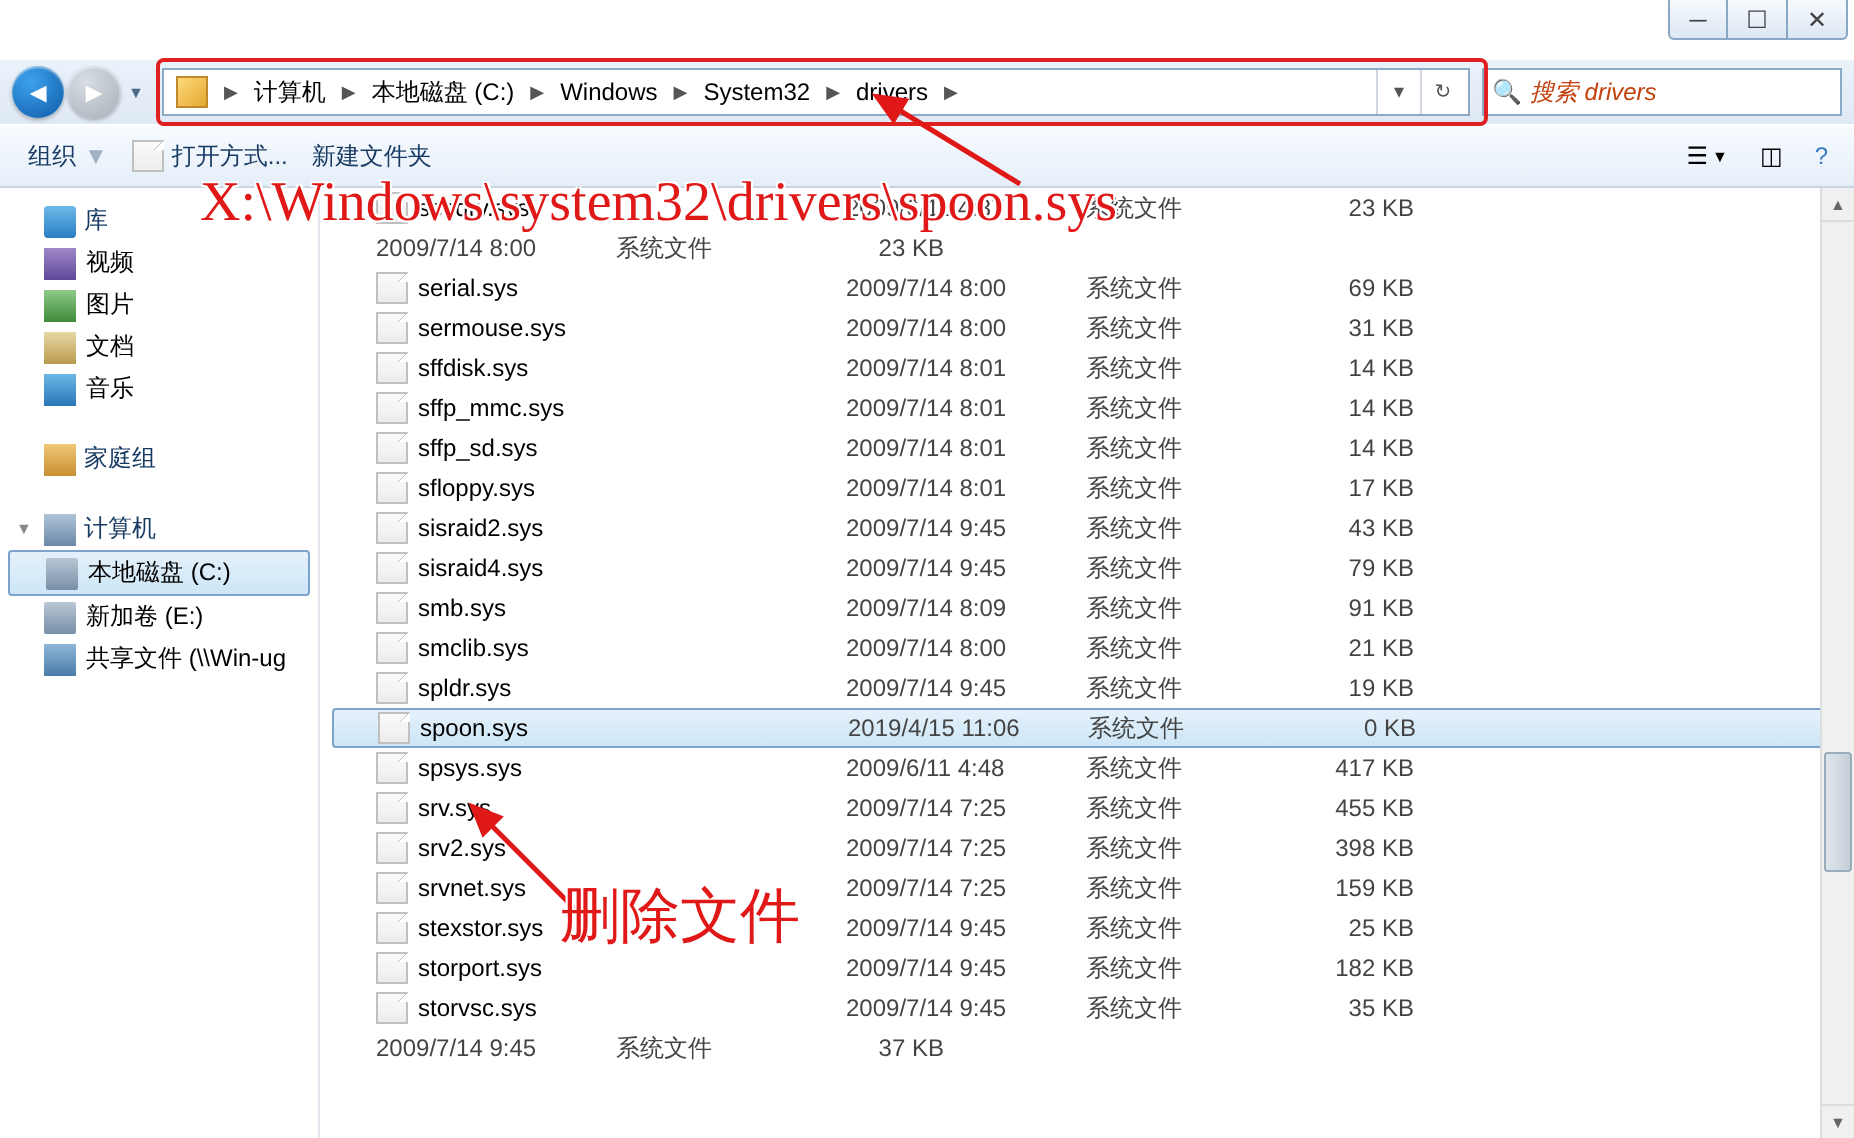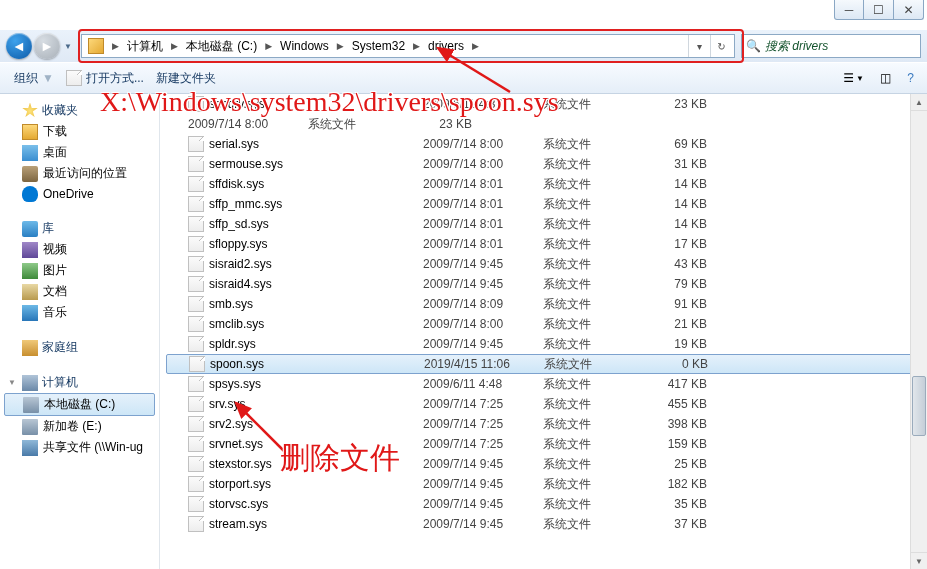--- a/index.html
+++ b/index.html
@@ -21,21 +21,21 @@
 .nav-drop{width:14px;height:22px;display:flex;align-items:center;justify-content:center;color:#4a6a8a;font-size:8px;margin-left:1px}
 .addr-bar{flex:1;height:24px;background:#fff;border:1px solid #8ca9c5;display:flex;align-items:center;padding:0 2px;position:relative}
 .addr-icon{width:16px;height:16px;background:linear-gradient(135deg,#fdd87a,#e4a933);border:1px solid #c08a2a;margin:0 4px}
 .crumb{display:flex;align-items:center;height:100%;padding:0 4px;white-space:nowrap;color:#000}
 .crumb-sep{padding:0 4px;color:#555;font-size:9px}
 .addr-hl{position:absolute;left:-4px;top:-6px;right:-10px;bottom:-6px;border:2px solid #e02020;border-radius:4px;pointer-events:none}
 .addr-end{display:flex;align-items:center;margin-left:auto}
 .addr-endbtn{width:22px;height:22px;display:flex;align-items:center;justify-content:center;color:#555;border-left:1px solid #d0d7de;font-size:10px}
 .search-box{width:180px;height:24px;margin-left:6px;background:#fff;border:1px solid #8ca9c5;display:flex;align-items:center;padding:0 4px}
 .search-ico{color:#6a87a5;margin-right:4px;font-size:12px}
-.search-txt{color:#14532d;font-style:italic}
+.search-txt{color:#c2410c;font-style:italic}
 
 .toolbar{height:32px;background:linear-gradient(#f7fbff,#e5eef8);border-top:1px solid #fff;border-bottom:1px solid #c6d4e3;display:flex;align-items:center;padding:0 8px;}
 .tb-item{display:flex;align-items:center;gap:4px;color:#1a3c64;padding:3px 6px}
 .tb-sep{color:#a0b3c6}
 .tb-right{margin-left:auto;display:flex;align-items:center;gap:6px}
 .tb-view{display:flex;align-items:center;gap:2px;padding:2px 4px;border:1px solid transparent}
 
 .content{flex:1;display:flex;min-height:0}
 .sidebar{width:160px;background:#fff;border-right:1px solid #e0e6ec;padding:6px 0;overflow:hidden}
 .sb-group{margin-bottom:14px}
@@ -138,43 +138,20 @@
       <div class="tb-view">◫</div>
       <div class="tb-view" style="color:#3a7ac0">?</div>
     </div>
   </div>
 
   <div class="content">
     <div class="sidebar">
       <div class="sb-group">
         <div class="sb-head">
             <span class="sb-chev"></span>
-            <span class="ico ico-star"></span>
-            <span>收藏夹</span>
-          </div>
-        <div class="sb-item">
-            <span class="ico ico-dl"></span>
-            <span>下载</span>
-          </div>
-        <div class="sb-item">
-            <span class="ico ico-desk"></span>
-            <span>桌面</span>
-          </div>
-        <div class="sb-item">
-            <span class="ico ico-recent"></span>
-            <span>最近访问的位置</span>
-          </div>
-        <div class="sb-item">
-            <span class="ico ico-cloud"></span>
-            <span>OneDrive</span>
-          </div>
-      </div>
-      <div class="sb-group">
-        <div class="sb-head">
-            <span class="sb-chev"></span>
             <span class="ico ico-lib"></span>
             <span>库</span>
           </div>
         <div class="sb-item">
             <span class="ico ico-vid"></span>
             <span>视频</span>
           </div>
         <div class="sb-item">
             <span class="ico ico-pic"></span>
             <span>图片</span>
@@ -397,24 +374,20 @@
         <div class="file-row">
           <div class="fc-name">
             <span class="ico ico-file"></span>
             <span>storvsc.sys</span>
           </div>
           <div class="fc-date">2009/7/14 9:45</div>
           <div class="fc-type">系统文件</div>
           <div class="fc-size">35 KB</div>
         </div>
         <div class="file-row">
-          <div class="fc-name">
-            <span class="ico ico-file"></span>
-            <span>stream.sys</span>
-          </div>
           <div class="fc-date">2009/7/14 9:45</div>
           <div class="fc-type">系统文件</div>
           <div class="fc-size">37 KB</div>
         </div>
         <div class="scrollbar">
         <div class="sb-arrow up">▲</div>
         <div class="sb-track">
             <div class="sb-thumb"></div>
           </div>
         <div class="sb-arrow down">▼</div>

